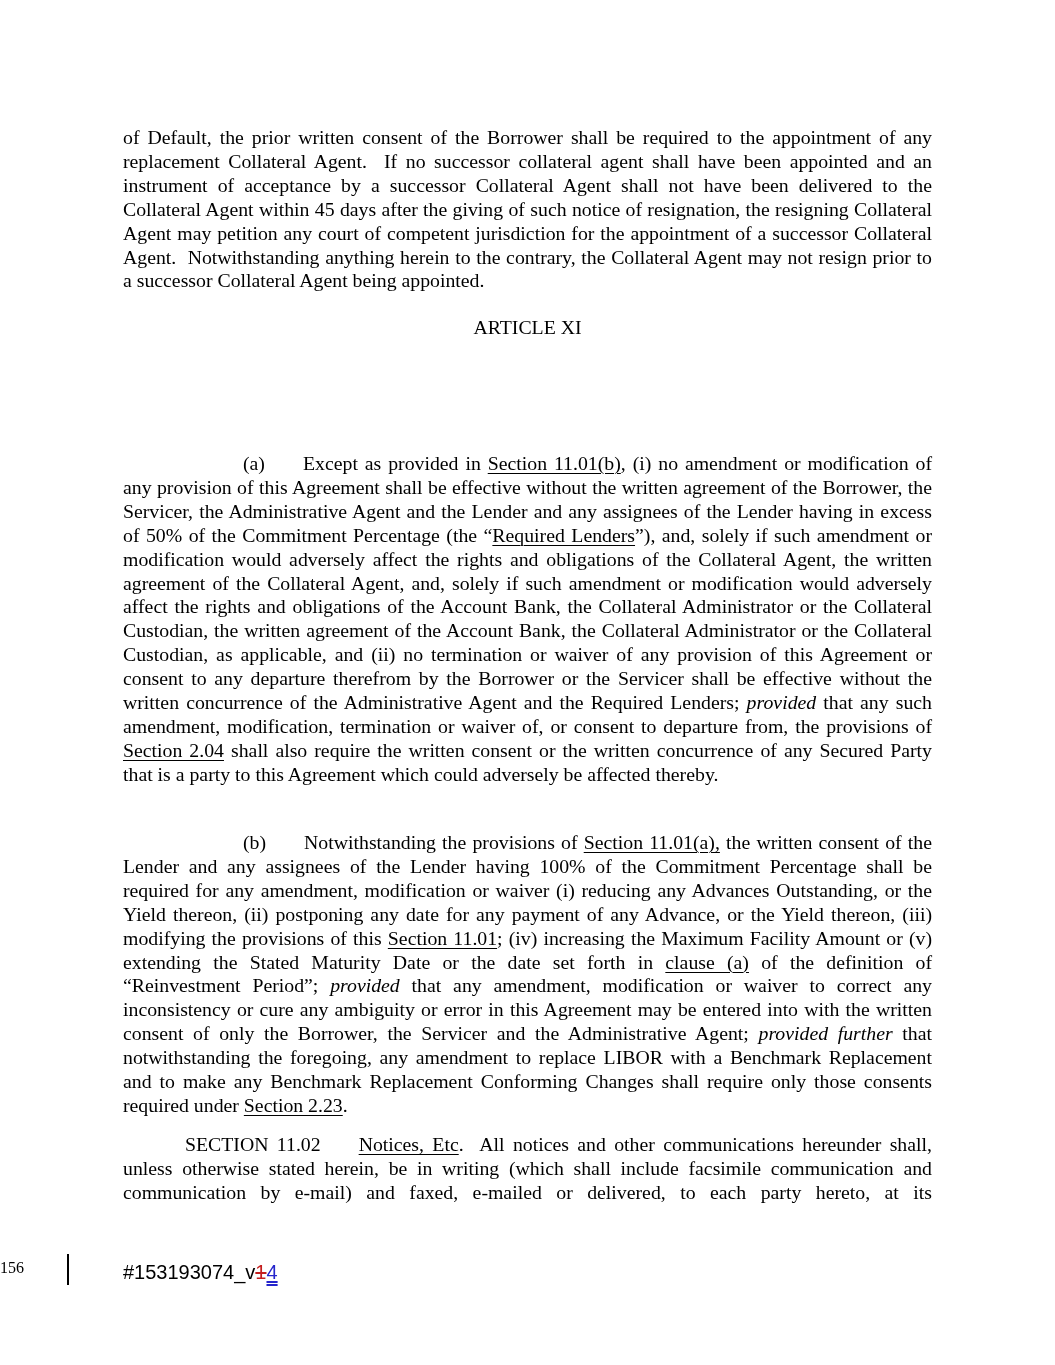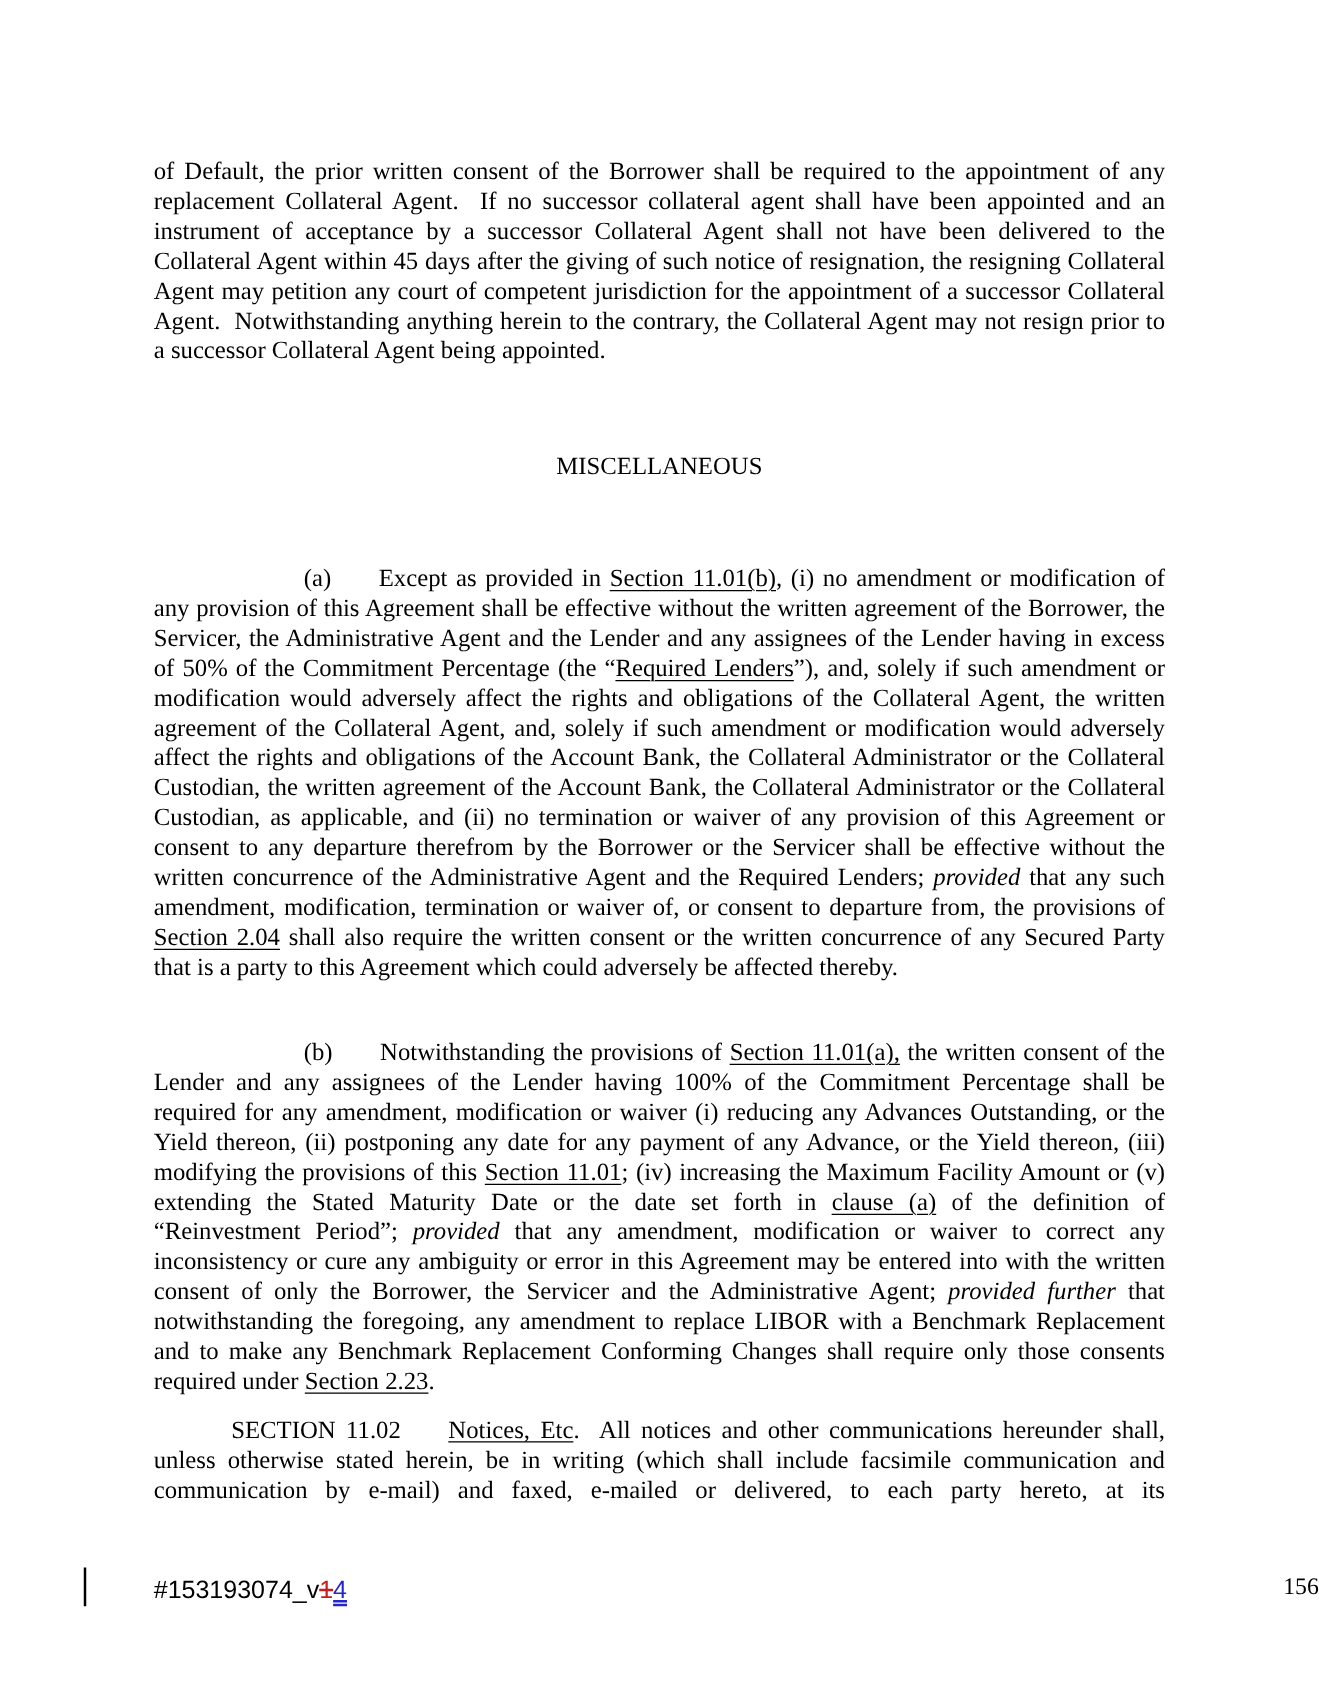--- a/index.html
+++ b/index.html
@@ -24,33 +24,33 @@
   .run-i { font-style:italic; }
   .run-tab { display:inline-block; width:38px; }
   .run-del { color:var(--del); text-decoration:line-through; text-decoration-color:var(--del); }
   .run-ins { color:var(--ins); text-decoration:underline double; text-decoration-color:var(--ins); text-underline-offset:2px; }
   .change-bar { position:absolute; left:67px; top:1254px; width:2px; height:31px; background:#000; }
   .doc-ref {
     position:absolute; left:123px; top:1261px;
     font-family:"Liberation Sans", sans-serif; font-size:20px; color:var(--ink);
   }
   .page-num {
-    position:absolute; left:0; top:1259px; width:1055px; text-align:right;
-    font-family:"Liberation Serif", serif; font-size:19px; color:var(--ink);
+    position:absolute; left:0; top:1259px; width:1055px; text-align:left;
+    font-family:"Liberation Serif", serif; font-size:16px; color:var(--ink);
   }
 </style>
 </head>
 <body>
 
 <div class="page">
 
   <p class="block justify" style="top:126px;"><span class="run-p">of Default, the prior written consent of the Borrower shall be required to the appointment of any replacement Collateral Agent.&nbsp; If no successor collateral agent shall have been appointed and an instrument of acceptance by a successor Collateral Agent shall not have been delivered to the Collateral Agent within 45 days after the giving of such notice of resignation, the resigning Collateral Agent may petition any court of competent jurisdiction for the appointment of a successor Collateral Agent.&nbsp; Notwithstanding anything herein to the contrary, the Collateral Agent may not resign prior to a successor Collateral Agent being appointed.</span></p>
 
+  <h2 class="block center" style="top:316px;">ARTICLE XI</h2>
 
-  <h2 class="block center" style="top:362px;">MISCELLANEOUS</h2>
 
 
   <p class="block justify indent-ab" style="top:452px;"><span class="run-p">(a)</span><span class="run-tab"></span><span class="run-p">Except as provided in </span><span class="run-u">Section 11.01(b)</span><span class="run-p">, (i) no amendment or modification of any provision of this Agreement shall be effective without the written agreement of the Borrower, the Servicer, the Administrative Agent and the Lender and any assignees of the Lender having in excess of 50% of the Commitment Percentage (the “</span><span class="run-u">Required Lenders</span><span class="run-p">”), and, solely if such amendment or modification would adversely affect the rights and obligations of the Collateral Agent, the written agreement of the Collateral Agent, and, solely if such amendment or modification would adversely affect the rights and obligations of the Account Bank, the Collateral Administrator or the Collateral Custodian, the written agreement of the Account Bank, the Collateral Administrator or the Collateral Custodian, as applicable, and (ii) no termination or waiver of any provision of this Agreement or consent to any departure therefrom by the Borrower or the Servicer shall be effective without the written concurrence of the Administrative Agent and the Required Lenders; </span><span class="run-i">provided</span><span class="run-p"> that any such amendment, modification, termination or waiver of, or consent to departure from, the provisions of </span><span class="run-u">Section 2.04</span><span class="run-p"> shall also require the written consent or the written concurrence of any Secured Party that is a party to this Agreement which could adversely be affected thereby.</span></p>
 
   <p class="block justify indent-ab" style="top:831px;"><span class="run-p">(b)</span><span class="run-tab"></span><span class="run-p">Notwithstanding the provisions of </span><span class="run-u">Section 11.01(a),</span><span class="run-p"> the written consent of the Lender and any assignees of the Lender having 100% of the Commitment Percentage shall be required for any amendment, modification or waiver (i) reducing any Advances Outstanding, or the Yield thereon, (ii) postponing any date for any payment of any Advance, or the Yield thereon, (iii) modifying the provisions of this </span><span class="run-u">Section 11.01</span><span class="run-p">; (iv) increasing the Maximum Facility Amount or (v) extending the Stated Maturity Date or the date set forth in </span><span class="run-u">clause (a)</span><span class="run-p"> of the definition of “Reinvestment Period”; </span><span class="run-i">provided</span><span class="run-p"> that any amendment, modification or waiver to correct any inconsistency or cure any ambiguity or error in this Agreement may be entered into with the written consent of only the Borrower, the Servicer and the Administrative Agent; </span><span class="run-i">provided further</span><span class="run-p"> that notwithstanding the foregoing, any amendment to replace LIBOR with a Benchmark Replacement and to make any Benchmark Replacement Conforming Changes shall require only those consents required under </span><span class="run-u">Section 2.23</span><span class="run-p">.</span></p>
 
   <p class="block justify-last indent-sec" style="top:1133px;"><span class="run-p">SECTION 11.02</span><span class="run-tab"></span><span class="run-u">Notices, Etc</span><span class="run-p">.&nbsp; All notices and other communications hereunder shall, unless otherwise stated herein, be in writing (which shall include facsimile communication and communication by e-mail) and faxed, e-mailed or delivered, to each party hereto, at its</span></p>
 
   <div class="change-bar"></div>
 

